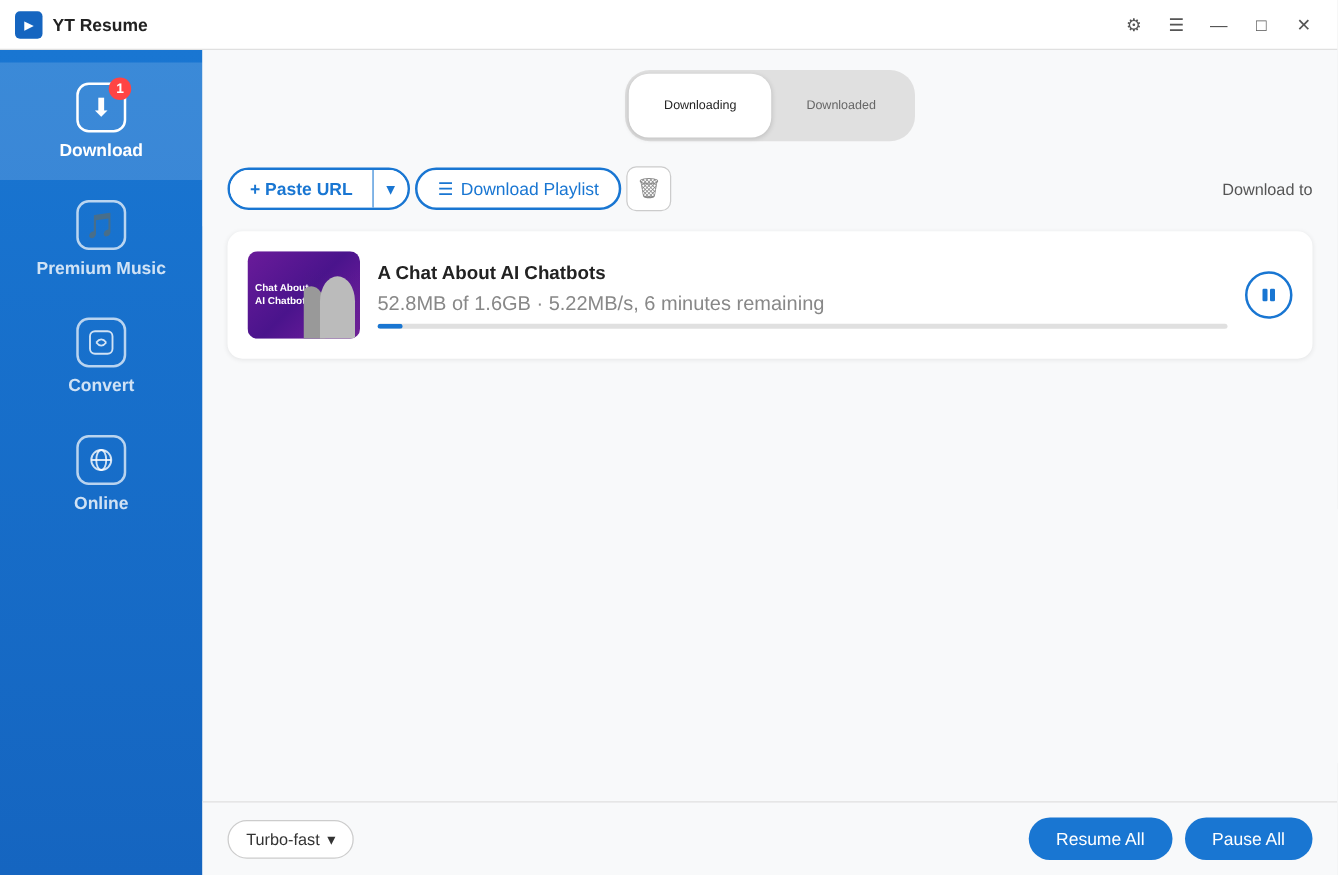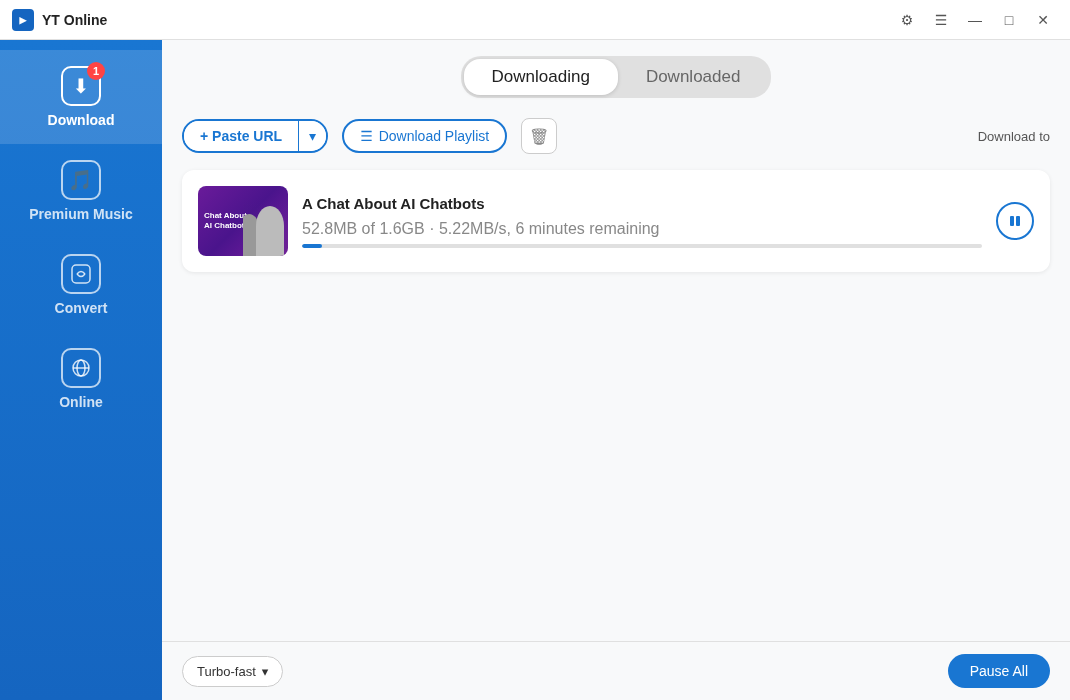--- a/index.html
+++ b/index.html
@@ -162,44 +162,44 @@
       background: #f8f9fa;
       flex-shrink: 0;
     }
     .tab-group {
       display: flex;
       background: #e0e0e0;
       border-radius: 20px;
       padding: 3px;
     }
     .tab-btn {
-      padding: 8px 28px;
+      padding: 20px 28px;
       border-radius: 16px;
       border: none;
       cursor: pointer;
-      font-size: 17px;
+      font-size: 10px;
       font-weight: 500;
       transition: all 0.2s;
     }
     .tab-btn.active {
       background: white;
       color: #222;
       box-shadow: 0 1px 4px rgba(0,0,0,0.15);
     }
     .tab-btn:not(.active) {
       background: transparent;
       color: #666;
     }
 
     
     .toolbar {
       display: flex;
       align-items: center;
       padding: 8px 20px 12px;
-      gap: 14px;
+      gap: 4px;
       background: #f8f9fa;
       flex-shrink: 0;
     }
     .paste-url-group {
       display: flex;
       align-items: center;
       border: 2px solid #1976D2;
       border-radius: 20px;
       overflow: hidden;
       background: white;
@@ -442,21 +442,21 @@
     }
   </style>
 </head>
 <body>
 
 <div class="title-bar">
   <div class="title-bar-left">
     <div class="app-logo">
       <span style="font-size:9px; font-weight:bold; color:white;">▶</span>
     </div>
-    <span class="app-title">YT Online</span>
+    <span class="app-title">YT Resume</span>
   </div>
   <div class="title-bar-controls">
     <button class="title-btn">⚙</button>
     <button class="title-btn">☰</button>
     <button class="title-btn">—</button>
     <button class="title-btn">□</button>
     <button class="title-btn close">✕</button>
   </div>
 </div>
 
@@ -561,18 +561,19 @@
         </div>
       </div>
     </div>
 
     <div class="bottom-bar">
       <button class="speed-select">
         <span>Turbo-fast</span>
         <span>▾</span>
       </button>
       <div class="bottom-actions">
+        <button class="resume-all-btn">Resume All</button>
         <button class="pause-all-btn">Pause All</button>
       </div>
     </div>
 
   </div>
 </div>
 
 </body></html>

